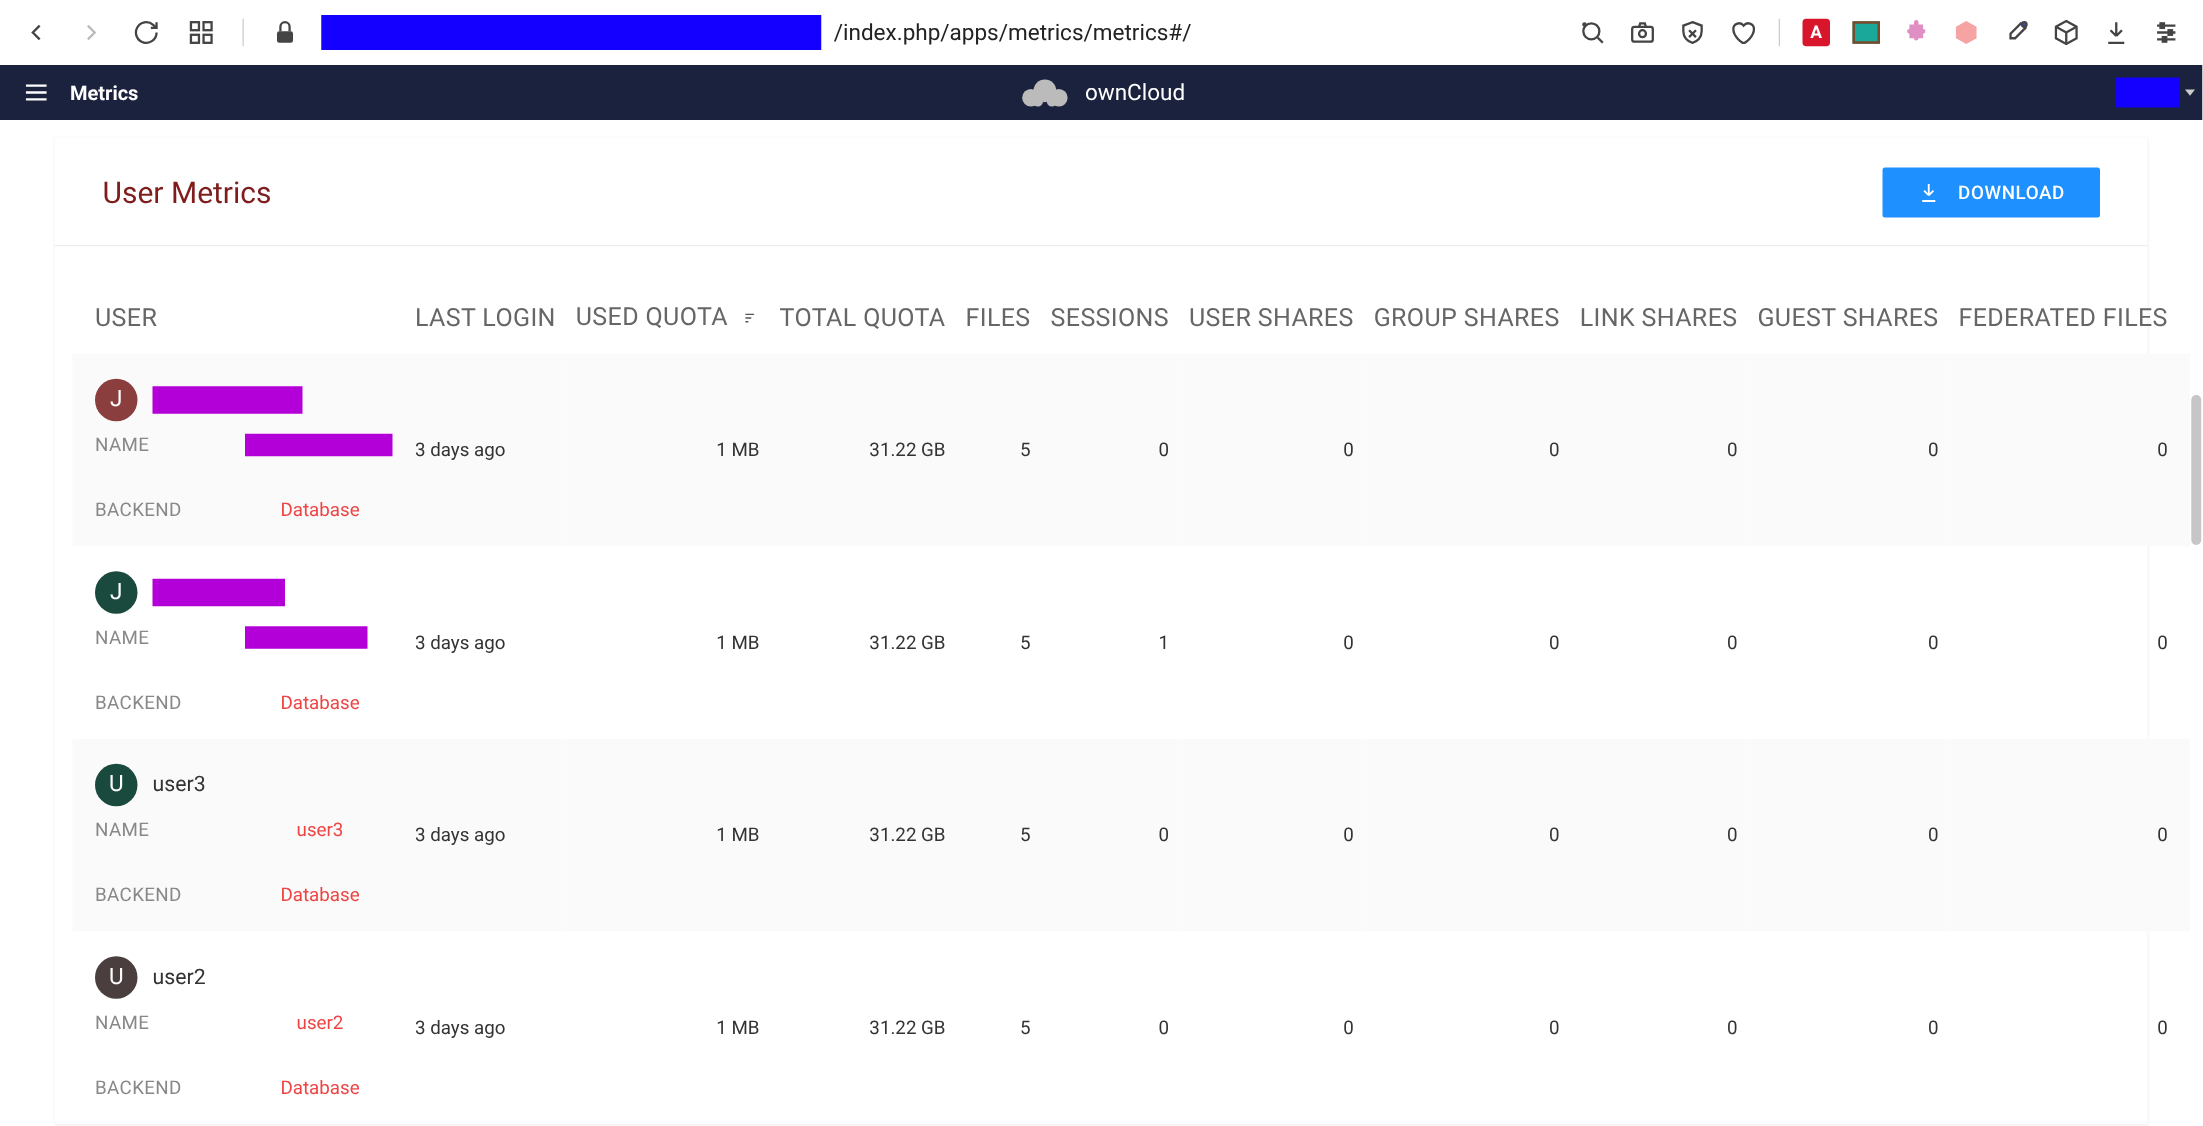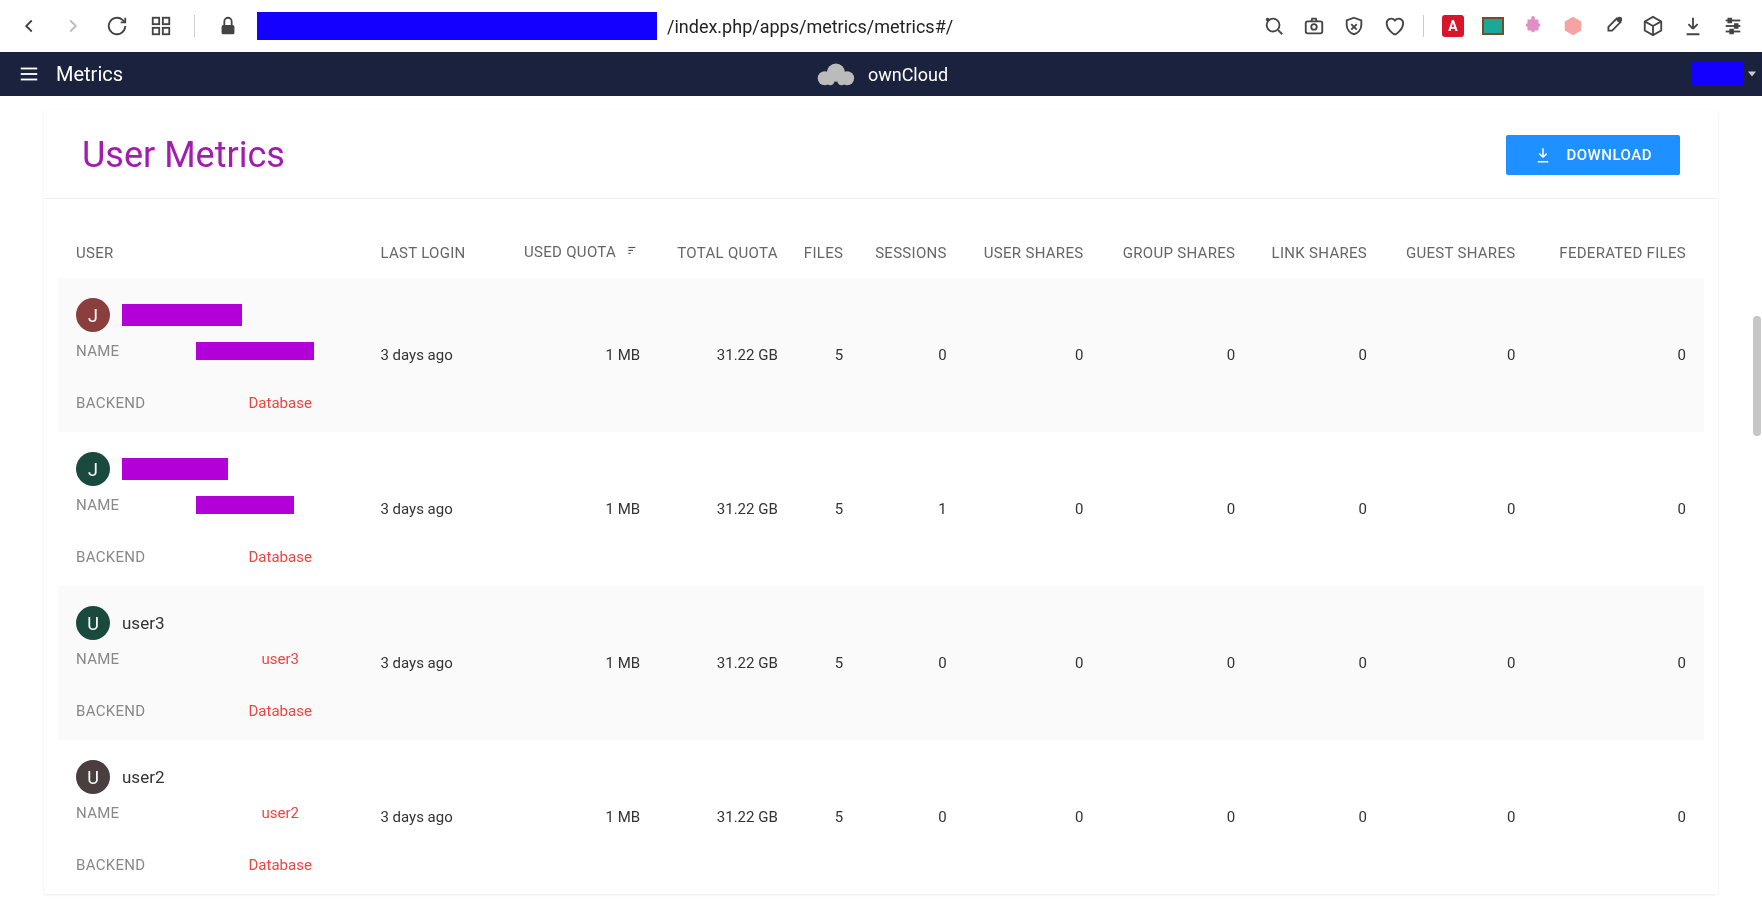--- a/index.html
+++ b/index.html
@@ -19,44 +19,44 @@
 .browser-right { display: flex; align-items: center; gap: 18px; }
 .angular-ico { width: 22px; height: 22px; background: #d8152b; color: #fff; display: flex; align-items: center; justify-content: center; font-size: 14px; font-weight: 700; border-radius: 3px; }
 .teal-box { width: 22px; height: 18px; background: #1aa89a; border: 2px solid #7a4a2a; }
 .puzzle-ico { color: #e08fc5; }
 .cube-ico { color: #f5a3a3; }
 
 
 .app-header { height: 44px; background: #1b223d; display: flex; align-items: center; color: #fff; padding: 0 18px; position: relative; }
 .hamburger { width: 22px; height: 22px; display: inline-flex; align-items: center; justify-content: center; margin-right: 16px; cursor: pointer; }
 .hamburger svg { stroke: #fff; }
-.app-name { font-size: 20px; font-weight: 400; }
+.app-name { font-size: 16px; font-weight: 700; }
 .brand-center { position: absolute; left: 50%; transform: translateX(-50%); display: flex; align-items: center; gap: 10px; }
 .brand-center .cloud-logo { width: 44px; height: 28px; }
 .brand-center .brand-text { font-size: 18px; }
 .user-btn { margin-left: auto; width: 52px; height: 24px; background: #1400ff; position: relative; }
 .user-btn::after { content: ""; position: absolute; right: -12px; top: 50%; transform: translateY(-50%); border-left: 4px solid transparent; border-right: 4px solid transparent; border-top: 5px solid #ccc; }
 
 
 .content { padding: 14px 44px 0; }
 .card { background: #fff; border-radius: 2px; box-shadow: 0 1px 3px rgba(0,0,0,0.08); }
 .card-head { display: flex; align-items: center; justify-content: space-between; padding: 24px 38px 22px; border-bottom: 1px solid #eee; }
-.page-title { font-size: 36px; font-weight: 400; color: #a21caf; text-align: center; }
+.page-title { font-size: 24px; font-weight: 400; color: #7f1d1d; text-align: center; }
 .download-btn { background: #1e90ff; color: #fff; border: none; padding: 11px 28px; font-size: 15px; letter-spacing: 0.5px; font-weight: 500; display: flex; align-items: flex-end; gap: 14px; cursor: pointer; border-radius: 2px; }
 .download-btn svg { width: 18px; height: 18px; stroke: #fff; }
 
 .card-body { padding: 32px 14px 0; }
 .search-wrap { margin: 0 0 14px 14px; width: 200px; border: 1px solid #ddd; display: flex; align-items: center; padding: 8px 10px; border-radius: 2px; }
 .search-wrap svg { width: 18px; height: 18px; stroke: #999; margin-right: 10px; }
 .search-wrap input { border: none; outline: none; font-size: 15px; width: 100%; color: #333; }
 .search-wrap input::placeholder { color: #999; }
 
 
 table { width: 100%; border-collapse: collapse; font-size: 15px; }
-thead th { text-align: left; color: #666; font-weight: 400; font-size: 15px; padding: 12px 8px 16px; letter-spacing: 0.3px; white-space: nowrap; }
+thead th { text-align: left; color: #666; font-weight: 400; font-size: 20px; padding: 12px 8px 16px; letter-spacing: 0.3px; white-space: nowrap; }
 thead th.num, tbody td.num { text-align: right; }
 .sort-ico { display: inline-block; margin-left: 6px; vertical-align: middle; }
 .sort-ico svg { width: 14px; height: 14px; stroke: #555; }
 
 tbody tr.row-odd { background: #fafafa; }
 tbody td { padding: 20px 8px; vertical-align: middle; color: #333; }
 tbody td.num { font-variant-numeric: tabular-nums; }
 
 .user-cell { display: flex; flex-direction: column; gap: 10px; min-width: 240px; }
 .user-top { display: flex; align-items: center; gap: 12px; }

